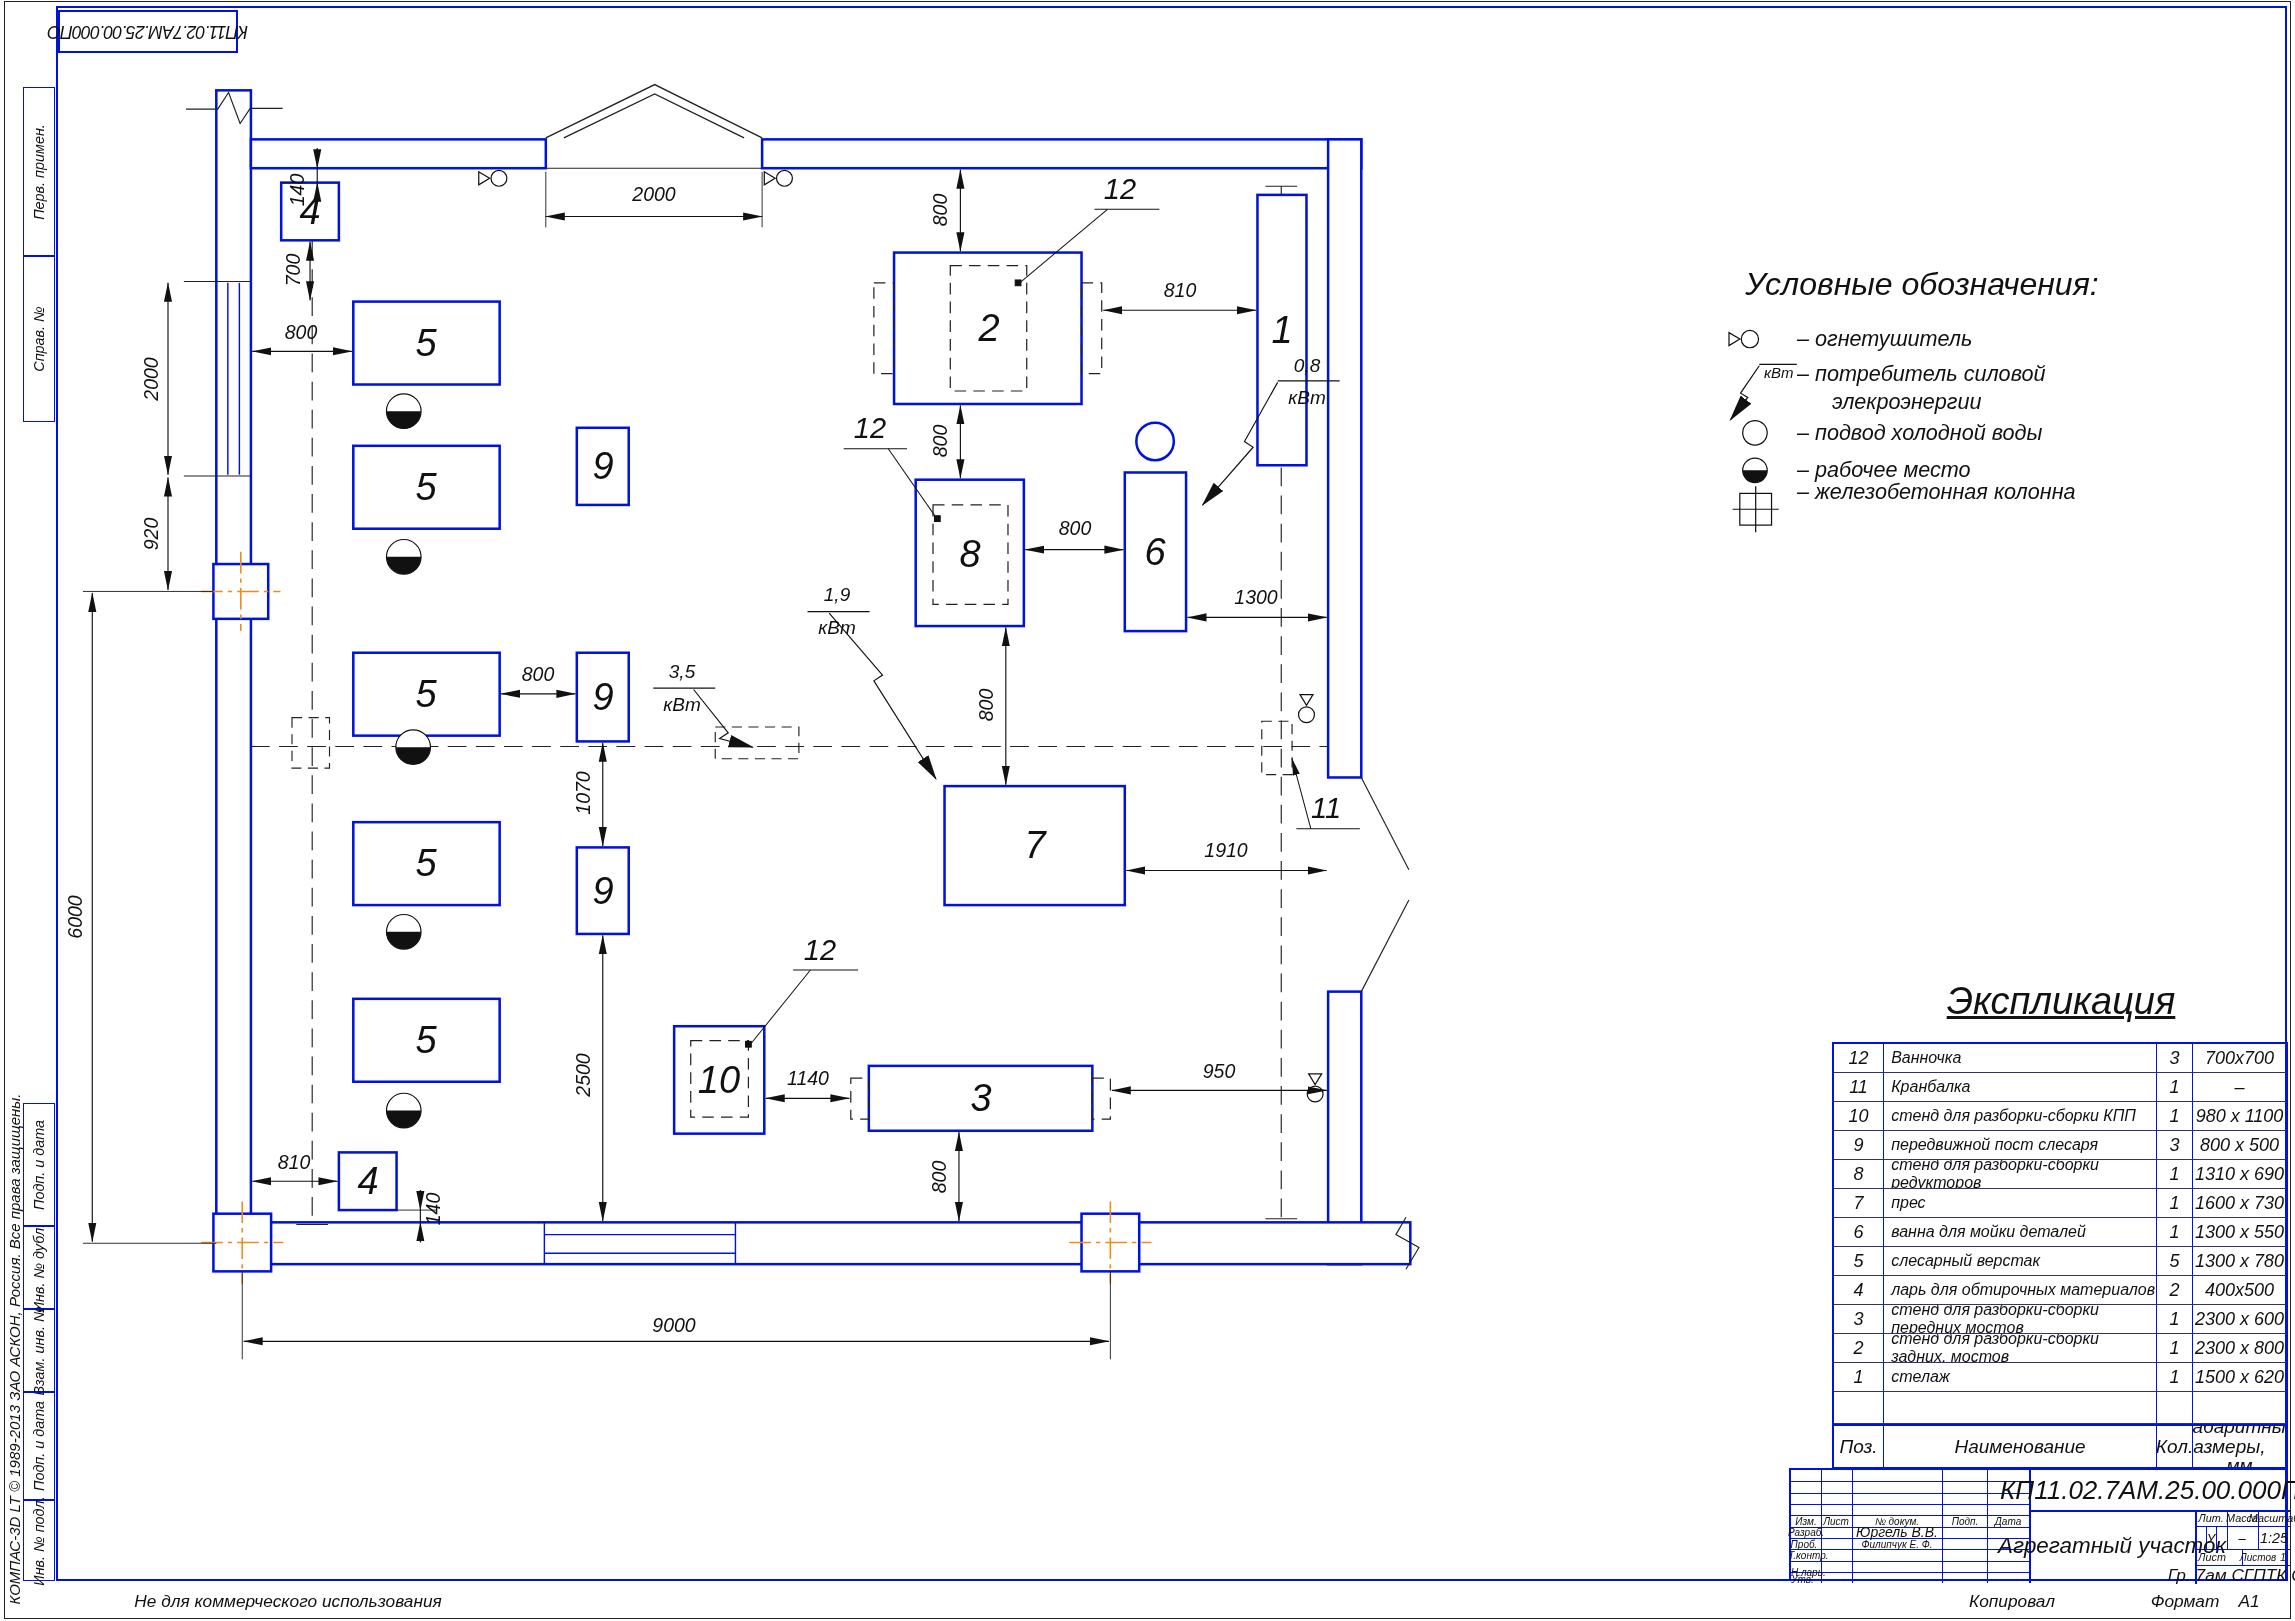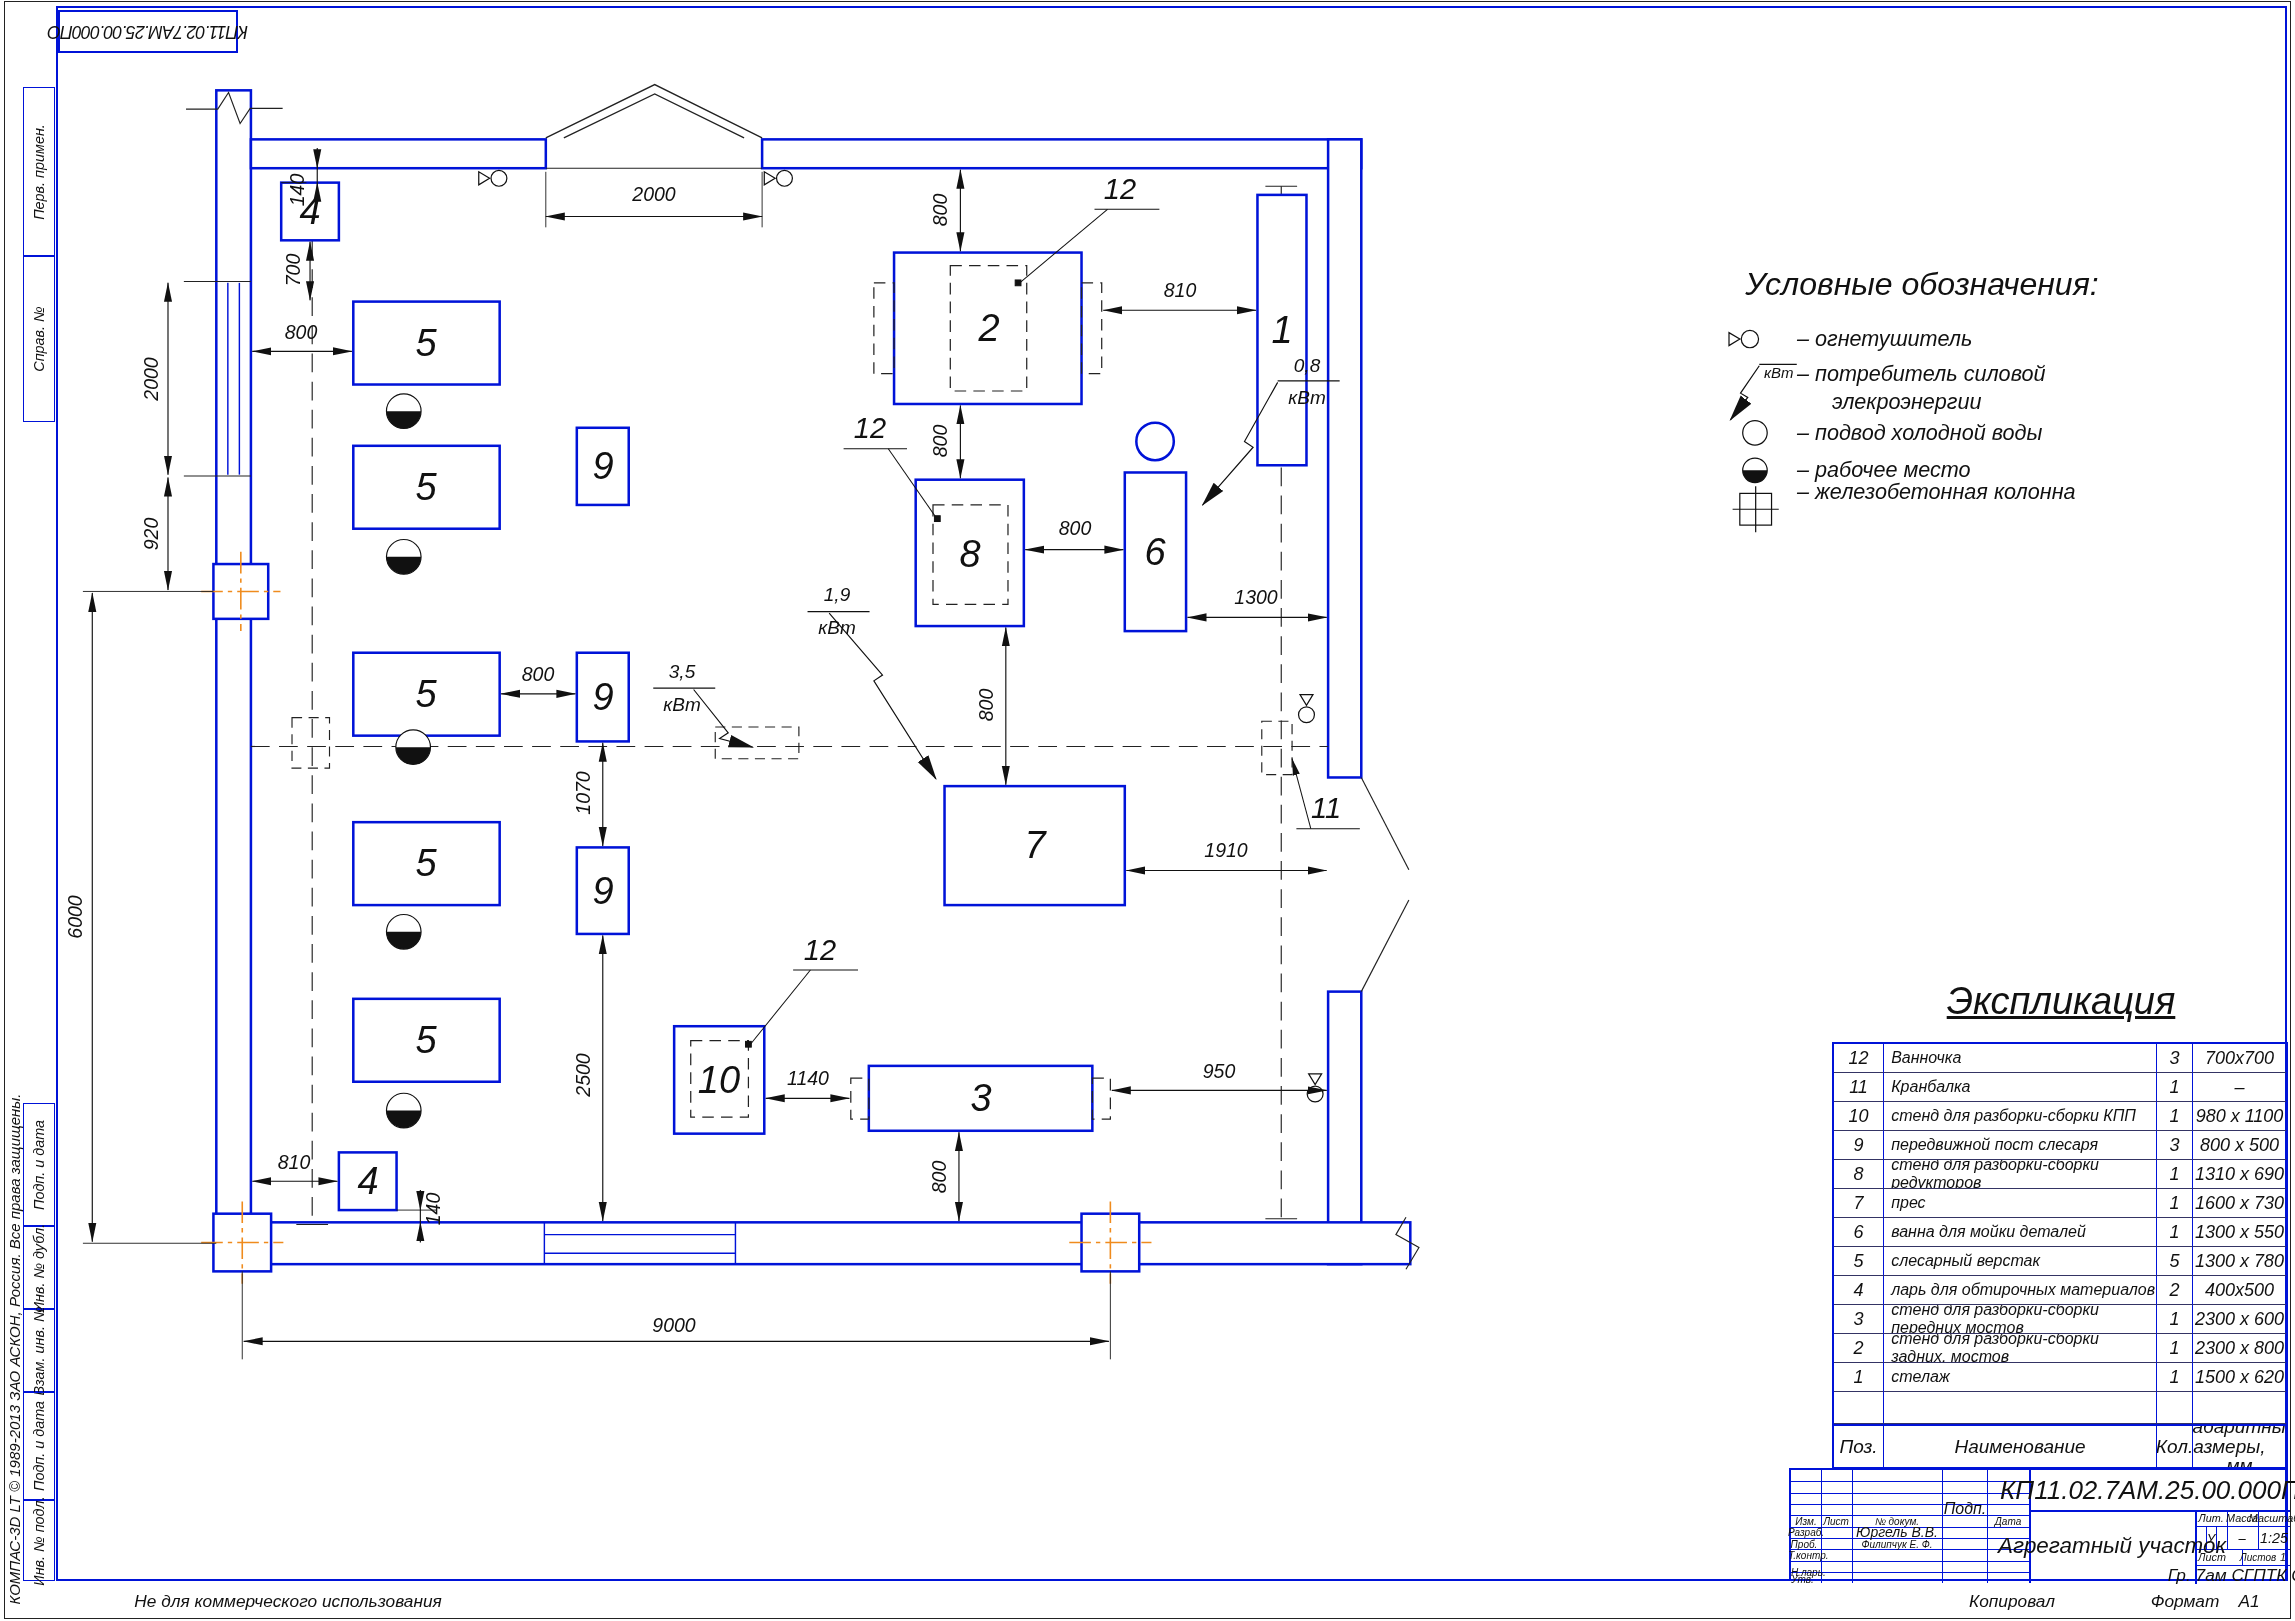--- a/index.html
+++ b/index.html
@@ -432,21 +432,21 @@
     <div class="ln" style="left:404px;top:95px;width:95px;height:1.4px"></div>
     <div class="ln" style="left:436px;top:40px;width:1.4px;height:40px"></div>
     <div class="ln" style="left:467px;top:40px;width:1.4px;height:40px"></div>
     <div class="ln" style="left:415px;top:56px;width:1.1px;height:24px"></div>
     <div class="ln" style="left:425px;top:56px;width:1.1px;height:24px"></div>
     <div class="ln" style="left:451px;top:79px;width:1.4px;height:16px"></div>
 
     <div class="tx" style="left:15px;top:51px;font-size:10px">Изм.</div>
     <div class="tx" style="left:45px;top:51px;font-size:10px">Лист</div>
     <div class="tx" style="left:106px;top:51px;font-size:10px">№ докум.</div>
-    <div class="tx" style="left:174px;top:39px;font-size:16px">Подп.</div>
+    <div class="tx" style="left:174px;top:51px;font-size:10px">Подп.</div>
     <div class="tx" style="left:217px;top:51px;font-size:10px">Дата</div>
     <div class="tx" style="left:15px;top:62px;font-size:10px;left:15px">Разраб.</div>
     <div class="tx" style="left:106px;top:62px;font-size:14px">Юргель В.В.</div>
     <div class="tx" style="left:13px;top:74px;font-size:10px">Проб.</div>
     <div class="tx" style="left:106px;top:74px;font-size:10px">Филипчук Е. Ф.</div>
     <div class="tx" style="left:17.3px;top:85px;font-size:10px">Т.контр.</div>
     <div class="tx" style="left:17.3px;top:102px;font-size:10px">Н.ларь.</div>
     <div class="tx" style="left:11.5px;top:109px;font-size:10px">Утв.</div>
     <div class="tx" style="left:369px;top:19.5px;font-size:26px">КП11.02.7АМ.25.00.000ПО</div>
     <div class="tx" style="left:321px;top:76px;font-size:22.4px">Агрегатный участок</div>

